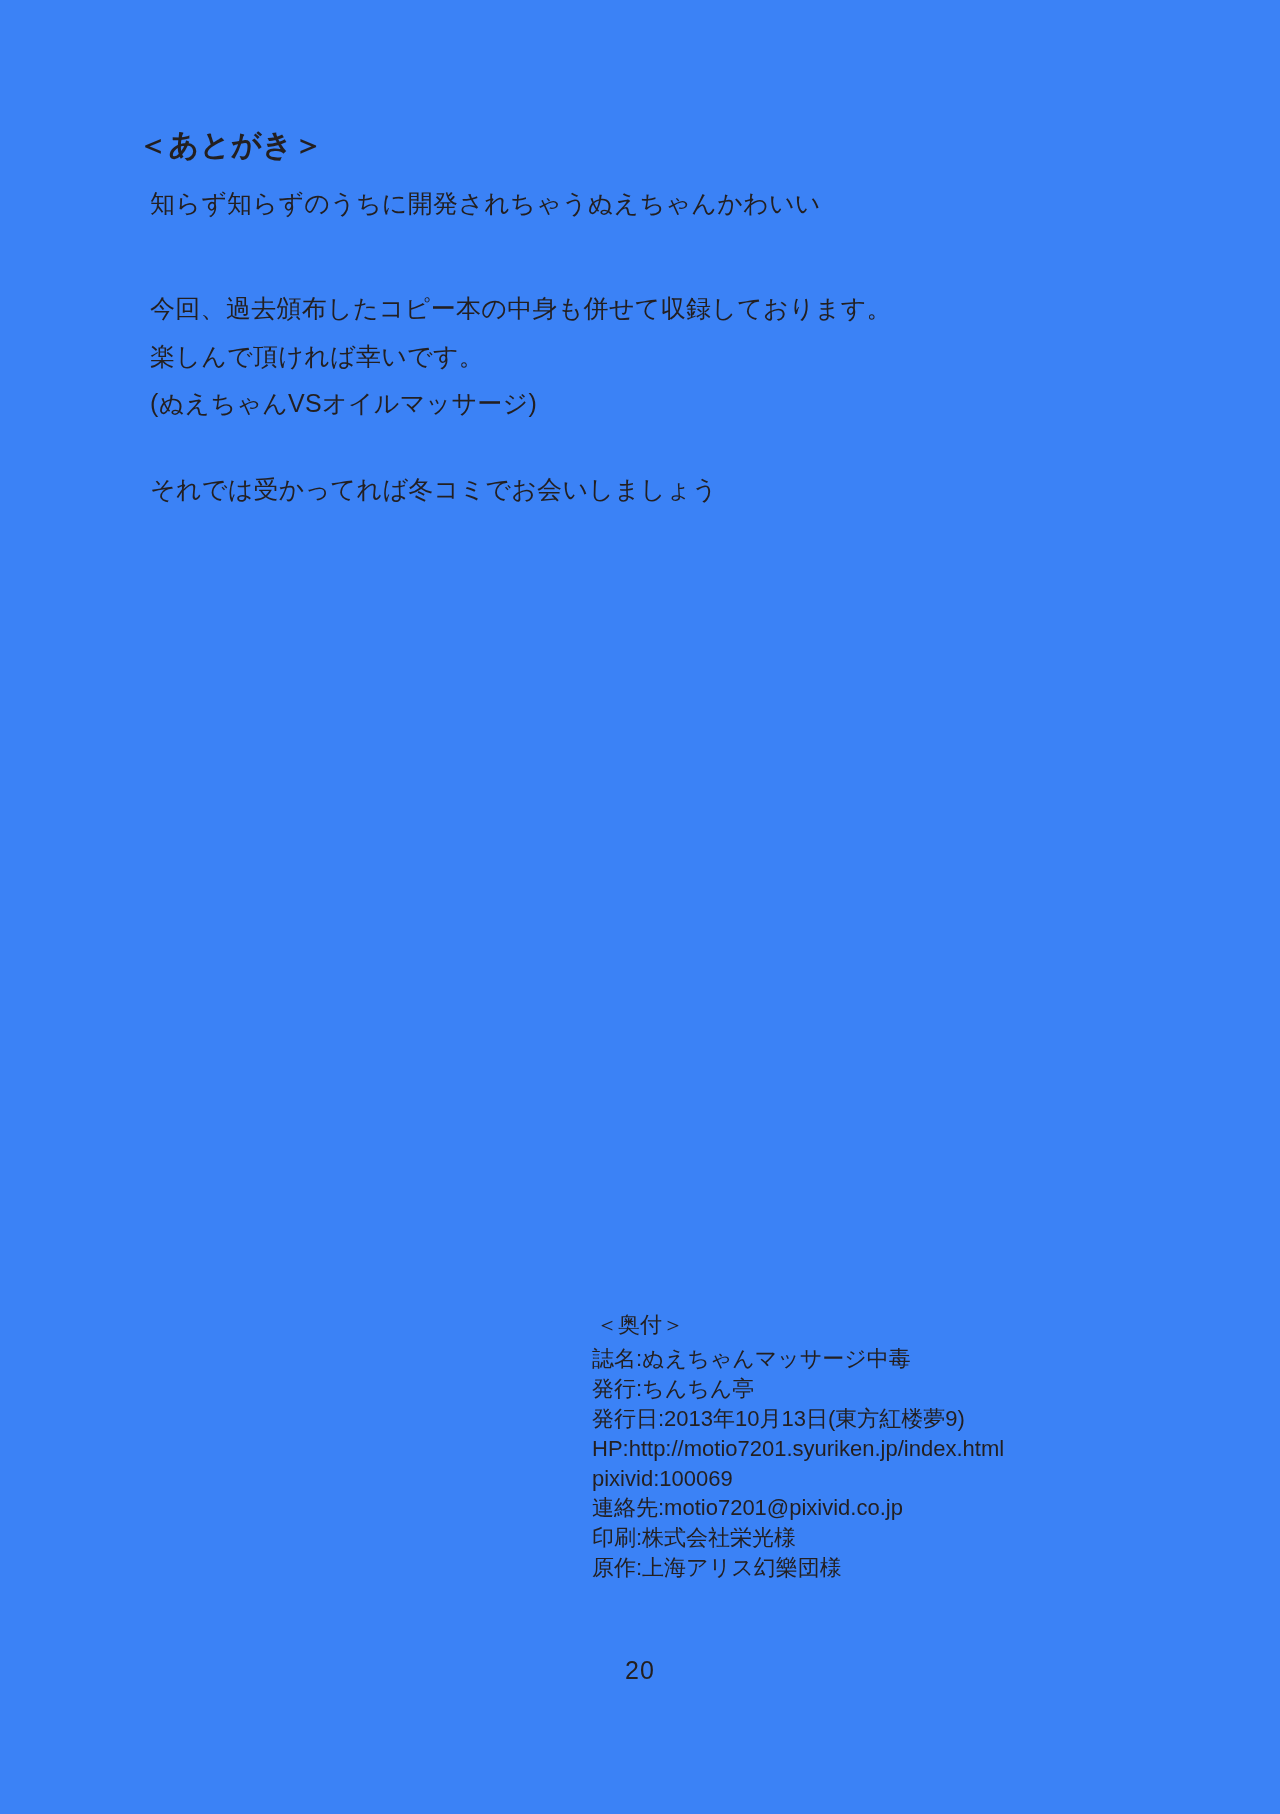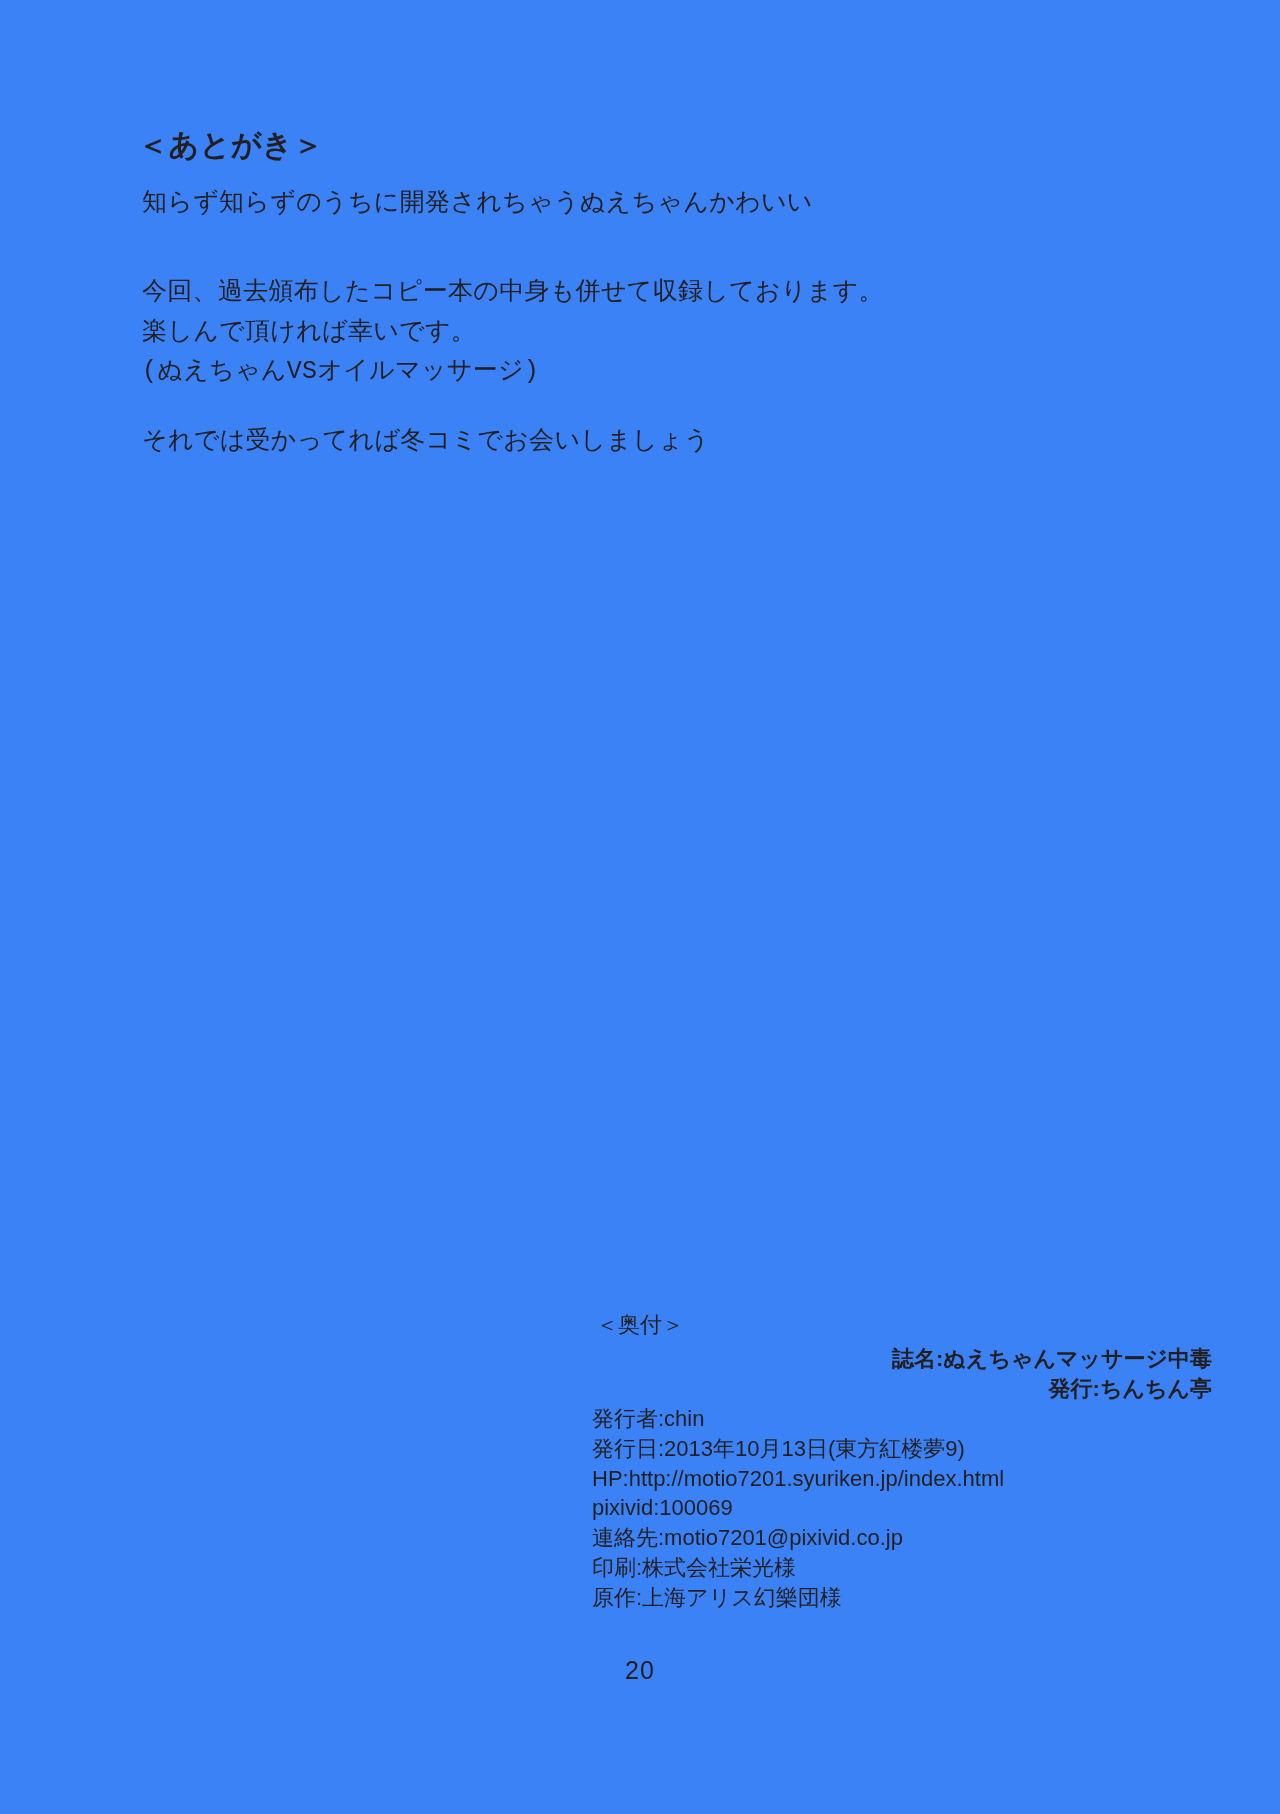--- a/index.html
+++ b/index.html
@@ -36,22 +36,21 @@
     letter-spacing: 0.5px;
     margin: 0 0 22px 0;
     white-space: pre;
   }
 
   .afterword-line {
     font-size: 25px;
     line-height: 1.42;
     letter-spacing: 0.3px;
     white-space: pre;
-    margin: 4px;
-    font-family: Liberation Mono, monospace;
+    margin: 12px;
   }
 
   .gap-lg { height: 46px; }
   .gap-sm { height: 26px; }
 
   
   .colophon {
     position: absolute;
     left: 592px;
     top: 1306px;
@@ -66,22 +65,21 @@
   }
 
   .colophon-line {
     font-size: 22px;
     line-height: 1.36;
     white-space: pre;
     margin: 0;
   }
 
   .colophon-line.bold {
-    font-weight: 700;
-    text-align: right;
+    font-weight: 400;
   }
 
   
   .page-number {
     position: absolute;
     left: 0;
     right: 0;
     top: 1656px;
     text-align: center;
     font-size: 25px;
@@ -101,21 +99,20 @@
     <p class="afterword-line">楽しんで頂ければ幸いです。</p>
     <p class="afterword-line">(ぬえちゃんVSオイルマッサージ)</p>
     <div class="gap-sm"></div>
     <p class="afterword-line">それでは受かってれば冬コミでお会いしましょう</p>
   </section>
 
   <section class="colophon">
     <p class="colophon-heading">＜奥付＞</p>
     <p class="colophon-line bold">誌名:ぬえちゃんマッサージ中毒</p>
     <p class="colophon-line bold">発行:ちんちん亭</p>
-    <p class="colophon-line">発行者:chin</p>
     <p class="colophon-line">発行日:2013年10月13日(東方紅楼夢9)</p>
     <p class="colophon-line">HP:http://motio7201.syuriken.jp/index.html</p>
     <p class="colophon-line">pixivid:100069</p>
     <p class="colophon-line">連絡先:motio7201@pixivid.co.jp</p>
     <p class="colophon-line">印刷:株式会社栄光様</p>
     <p class="colophon-line">原作:上海アリス幻樂団様</p>
   </section>
 
   <div class="page-number">20</div>
 

